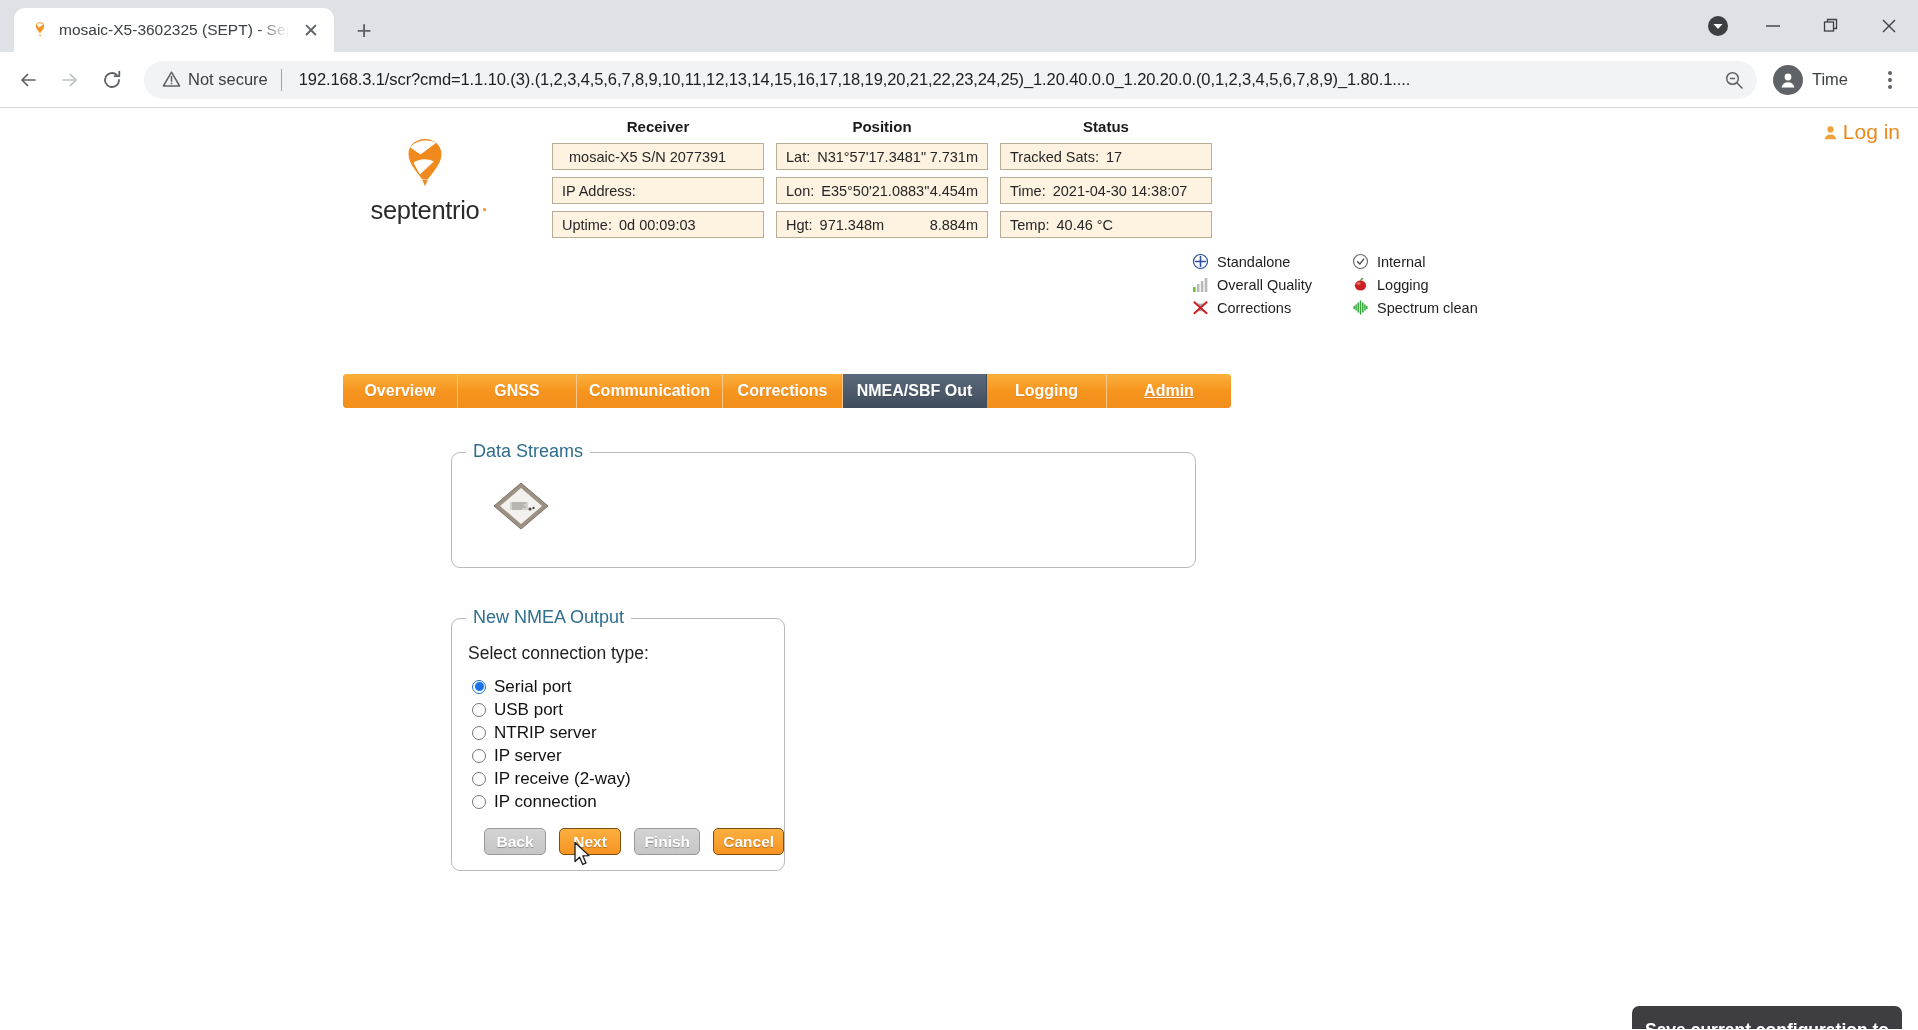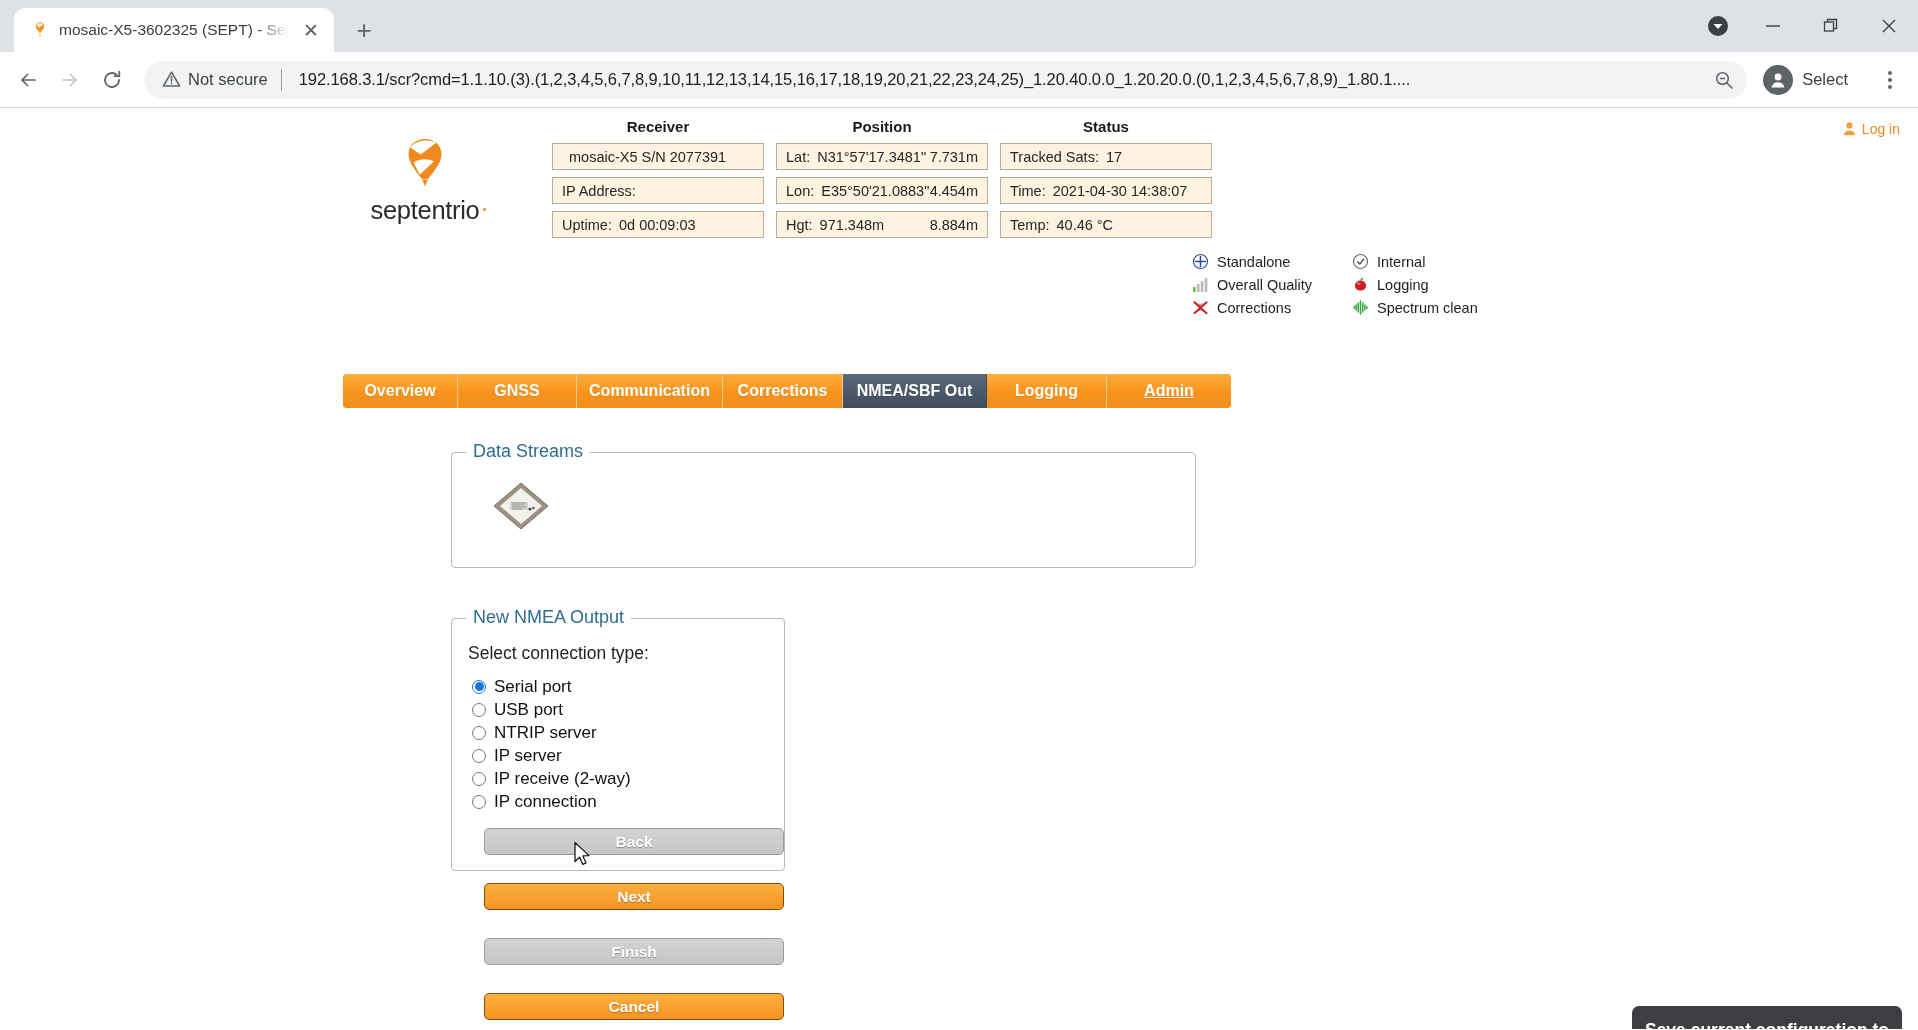--- a/index.html
+++ b/index.html
@@ -163,21 +163,21 @@
     height: calc(1030px - 52px - 57px);
     background: #ffffff;
     overflow: hidden;
   }
 
   .login-link {
     position: absolute;
     right: 18px; top: 12px;
     display:flex; align-items:center; gap:4px;
     color: #e8891c;
-    font-size: 14px;
+    font-size: 21px;
   }
 
   .top-area {
     position: relative;
     padding-top: 16px;
   }
 
   .logo-block {
     position: absolute;
     left: 355px; top: 28px;
@@ -266,21 +266,21 @@
   .navtab.active {
     background: linear-gradient(to bottom, #5a697b 0%, #3f4c5c 100%);
     color: #ffffff;
     border-right-color: #3f4c5c;
   }
 
   
   .fset {
     position: absolute;
     border: 1px solid #b9b9b9;
-    border-radius: 4px;
+    border-radius: 9px;
     background: #ffffff;
   }
   .fset-legend {
     position: absolute;
     top: -12px; left: 14px;
     background: #ffffff;
     padding: 0 7px;
     font-size: 18px;
     color: #2e6e8e;
     white-space: nowrap;
@@ -318,23 +318,22 @@
   .radio.checked::after {
     content:"";
     position:absolute; inset: 1.5px;
     border-radius:50%;
     background: #1a73e8;
   }
   .radio-label { font-size: 17px; color:#111; }
 
   .btn-row {
     display:flex;
-    gap: 28px;
+    gap: 13px;
     margin: 15px 0 0 16px;
-    flex-direction: column;
   }
   .wbtn {
     min-width: 62px;
     height: 27px;
     border-radius: 5px;
     font-size: 15.5px;
     font-weight: bold;
     display:flex; align-items:center; justify-content:center;
     padding: 0 14px;
     color: #ffffff;
@@ -456,21 +455,21 @@
     </span>
   </div>
 
   <div class="profile-chip">
     <span class="profile-avatar">
       <svg width="20" height="20" viewBox="0 0 20 20">
         <circle cx="10" cy="7" r="3.4" fill="#ffffff"></circle>
         <path d="M3.6 17.5c.6-3.4 3.2-5.2 6.4-5.2s5.8 1.8 6.4 5.2z" fill="#ffffff"></path>
       </svg>
     </span>
-    <span class="profile-name">Select</span>
+    <span class="profile-name">Time</span>
   </div>
   <div class="kebab">
       <i></i>
       <i></i>
       <i></i>
     </div>
 </div>
 
 <div class="page">
 

